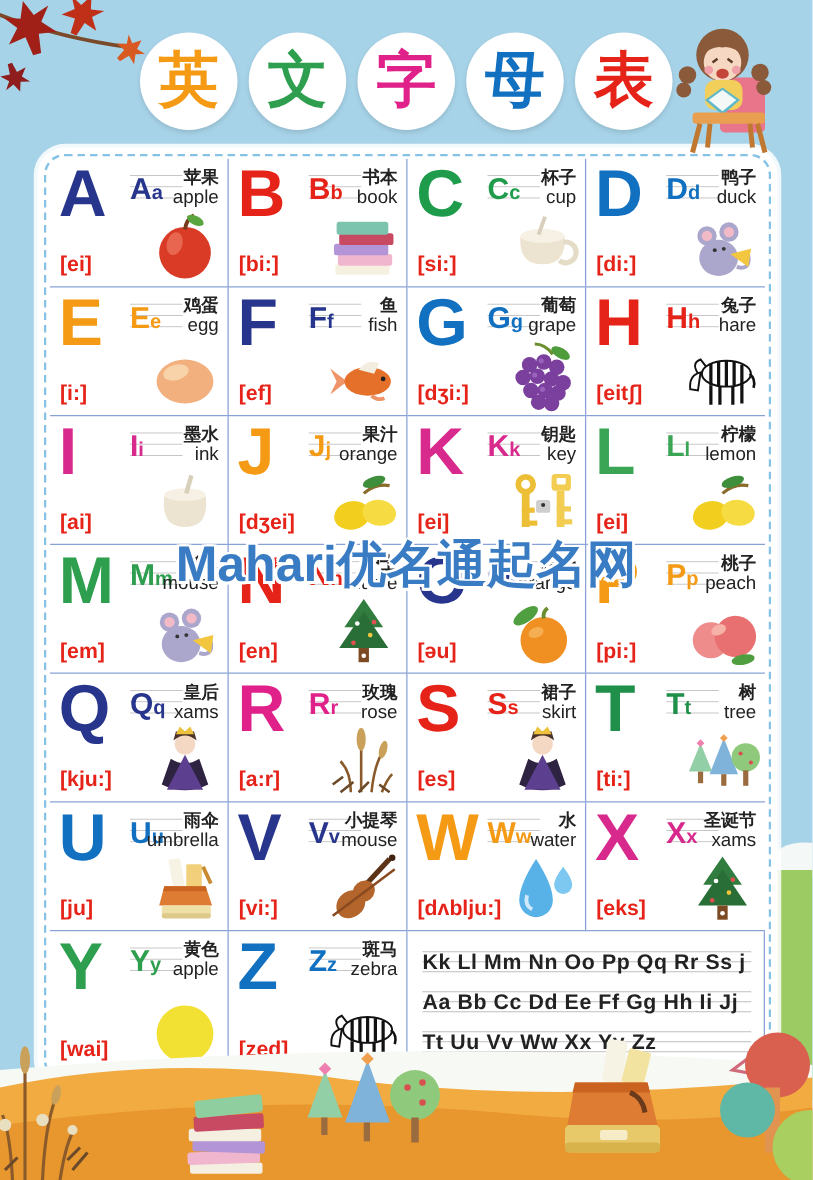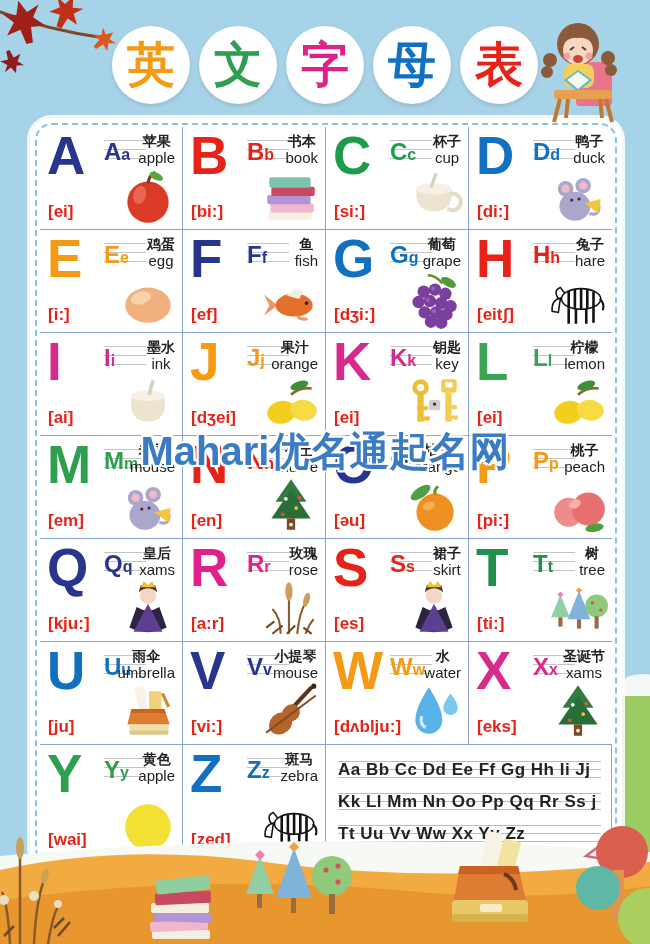--- a/index.html
+++ b/index.html
@@ -24,21 +24,21 @@
   .cell{position:relative;border-right:1.5px solid #8aa3d6;
         border-bottom:1.5px solid #8aa3d6;overflow:hidden;}
   .cell:nth-child(4n){border-right:none;}
   .cell:nth-child(n+25){border-bottom:none;}
   .big{position:absolute;left:7px;top:1px;font-size:53px;font-weight:800;line-height:1.05;}
   .pair-lines{position:absolute;left:64px;top:11px;width:42px;height:28px;
       background-image:linear-gradient(#c4c4c4 1px,transparent 1px);
       background-size:100% 9px;background-position:0 2px;}
   .pair-upper{font-size:24px;font-weight:800;line-height:28px;}
   .pair-lower{font-size:16px;font-weight:700;}
-  .words{position:absolute;right:7px;top:6px;text-align:center;line-height:1.15;}
+  .words{position:absolute;right:7px;top:6px;text-align:right;line-height:1.15;}
   .cn{display:block;font-size:14px;font-weight:700;color:#222;}
   .en{display:block;font-size:15px;color:#222;}
   .phon{position:absolute;left:8px;bottom:7px;font-size:17px;font-weight:800;color:#e62319;}
   .icn{position:absolute;right:3px;bottom:1px;width:62px;height:62px;}
   .icn svg{width:100%;height:100%;}
   
   .summary{padding:12px 10px 0 12px;}
   .sum-line{height:27px;margin-bottom:5px;font-size:17px;font-weight:700;color:#222;
       letter-spacing:.5px;line-height:25px;
       background-image:linear-gradient(#bdbdbd 1px,transparent 1px);
@@ -569,22 +569,22 @@
             <g stroke="#111" stroke-width="2.5">
               <path d="M21 21v17M27 20v19M33 19v20M39 20v18M45 22v15"></path>
             </g>
             <g stroke="#111" stroke-width="2.5">
               <path d="M21 38v15M28 39v14M38 39v14M45 37v15"></path>
             </g>
             <path d="M51 29q5 4 3 11" stroke="#111" stroke-width="2" fill="none"></path>
           </svg></span>
   </div>
       <div class="cell summary" style="grid-column:3/5" id="summary-cell">
+      <div class="sum-line">Kk Ll Mm Nn Oo Pp Qq Rr Ss j</div>
       <div class="sum-line">Aa Bb Cc Dd Ee Ff Gg Hh Ii Jj</div>
-      <div class="sum-line">Kk Ll Mm Nn Oo Pp Qq Rr Ss j</div>
       <div class="sum-line">Tt Uu Vv Ww Xx Yy Zz</div>
     </div>
   </div>
 </div>
 
 <div class="watermark">Mahari优名通起名网</div>
 
 <svg class="scene" width="650" height="122" viewBox="0 0 650 122">
   <path d="M0 34 Q325 6 650 30 L650 122 0 122 Z" fill="#f7f9f5"></path>
   <path d="M0 48 Q130 20 280 42 Q450 62 650 40 L650 122 0 122 Z" fill="#f2ab41"></path>

